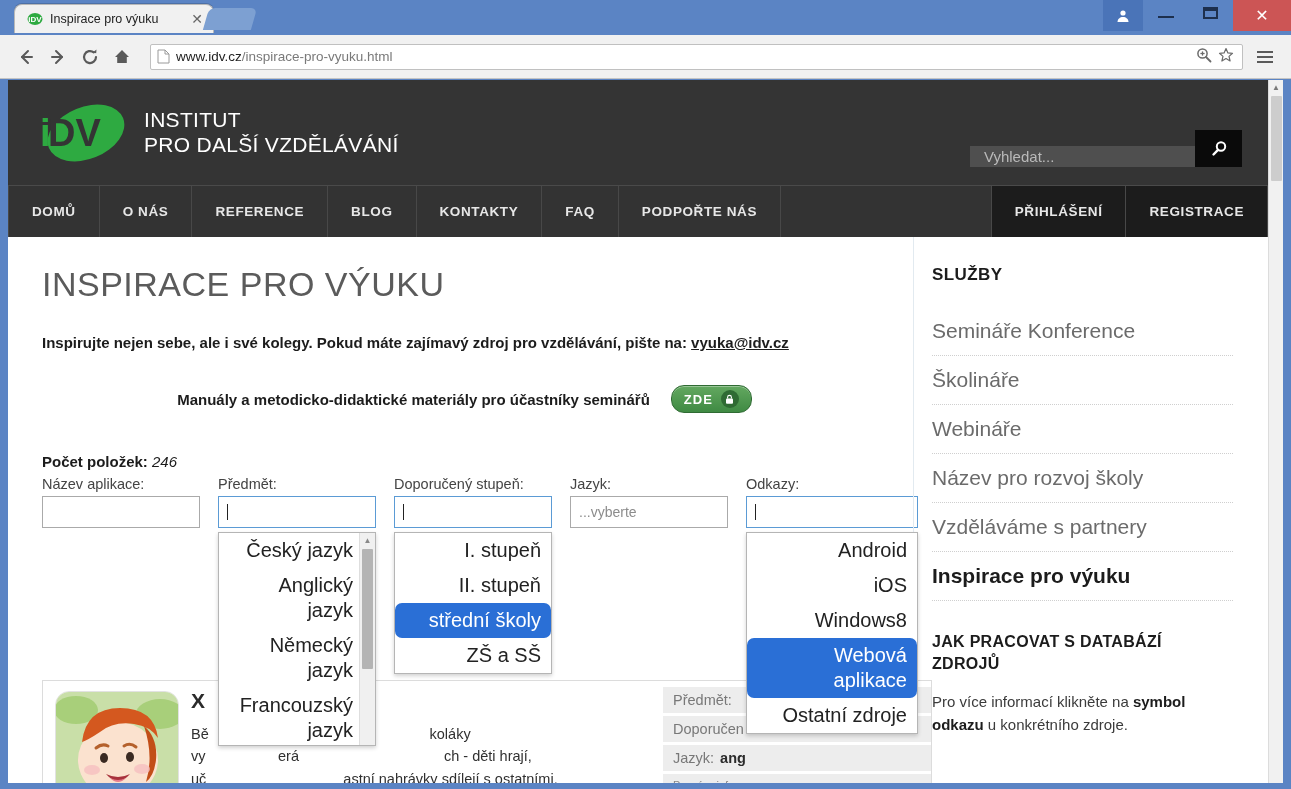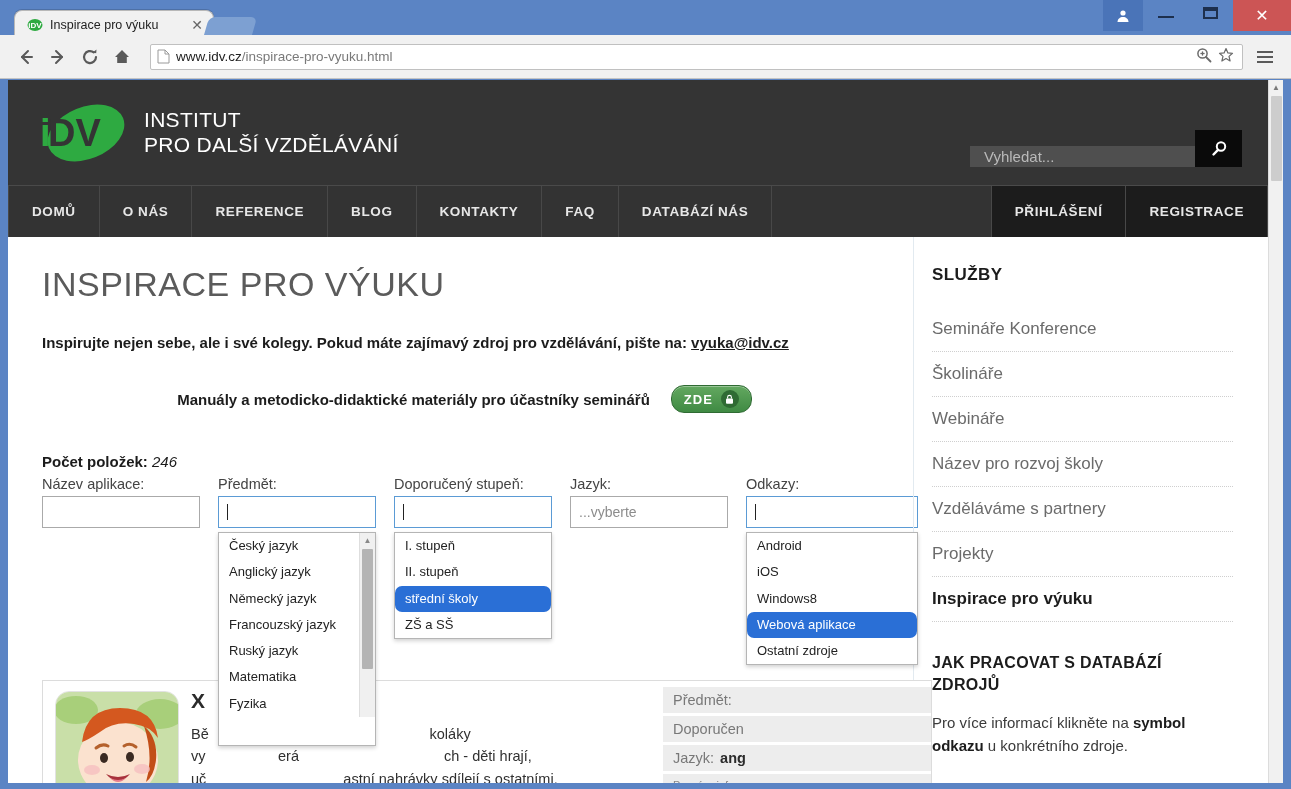--- a/index.html
+++ b/index.html
@@ -15,22 +15,22 @@
     position: absolute; inset: 0;
     background: #5b84c4;
   }
 
   .titlebar {
     position: absolute; top: 0; left: 0; right: 0; height: 35px;
     background: #5b84c4;
   }
 
   .tabstrip {
-    position: absolute; top: 10px; left: 14px; height: 29px;
-    display: flex; align-items: flex-end;
+    position: absolute; top: 4px; left: 14px; height: 29px;
+    display: flex; align-items: center;
   }
   .tab {
     position: relative;
     height: 29px;
     background: #f1f1f1;
     border-radius: 8px 8px 0 0;
     display: flex; align-items: center;
     padding: 0 10px 0 12px;
     box-shadow: 0 -1px 0 rgba(0,0,0,0.15);
     border: 1px solid #b8b8b8;
@@ -251,22 +251,23 @@
   .dropdown {
     position: absolute; top: 56px; left: 0;
     background: #fff; border: 1px solid #b5b5b5;
     z-index: 40;
     box-shadow: 0 2px 4px rgba(0,0,0,0.18);
   }
   .dd-subject { width: 158px; height: 214px; overflow: hidden; }
   .dd-level { width: 158px; }
   .dd-links { width: 172px; }
   .dd-item {
-    padding: 5px 10px; font-size: 13px; color: #222;
+    padding: 5px 10px; font-size: 20px; color: #222;
     line-height: 1.25;
+    text-align: right;
   }
   .dd-item.sel { background: #2a6fd6; color: #fff; border-radius: 7px; }
   .dd-list { position: relative; }
   .dd-scroll {
     position: absolute; top: 0; right: 0; width: 16px; bottom: 0;
     background: #f0f0f0; border-left: 1px solid #dedede;
   }
   .dd-scroll-arrow {
     height: 14px; display: flex; align-items: center; justify-content: center;
     color: #888; font-size: 8px;
@@ -309,21 +310,21 @@
     font-size: 14.5px; color: #787878;
     border-bottom: 3px solid #fff;
     display: flex; align-items: center; gap: 6px;
   }
   .meta-row b { color: #2b2b2b; font-weight: bold; }
   .meta-note { font-size: 11px; color: #888; }
 
   
   .side-h { font-size: 17px; font-weight: bold; color: #1c1c1c; letter-spacing: 0.4px; margin-bottom: 22px; }
   .side-link {
-    font-size: 17px; color: #6b6b6b;
+    font-size: 21px; color: #6b6b6b;
     padding: 12px 0;
     border-bottom: 1px dotted #cfcfcf;
   }
   .side-link.active { color: #1c1c1c; font-weight: bold; }
   .side-h2 { font-size: 16px; font-weight: bold; color: #1c1c1c; letter-spacing: 0.3px; margin: 30px 0 16px; line-height: 1.35; }
   .side-p { font-size: 15px; color: #3b3b3b; line-height: 1.55; }
   .side-p b { font-weight: bold; color: #1c1c1c; }
 </style>
 </head>
 <body>
@@ -450,21 +451,21 @@
         </div>
       </div>
 
       <div class="site-nav">
         <div class="nav-item">DOMŮ</div>
         <div class="nav-item">O NÁS</div>
         <div class="nav-item">REFERENCE</div>
         <div class="nav-item">BLOG</div>
         <div class="nav-item">KONTAKTY</div>
         <div class="nav-item">FAQ</div>
-        <div class="nav-item">DATABÁZÍ NÁS</div>
+        <div class="nav-item">PODPOŘTE NÁS</div>
         <div class="nav-spacer"></div>
         <div class="nav-item dark">PŘIHLÁŠENÍ</div>
         <div class="nav-item dark">REGISTRACE</div>
       </div>
 
       <div class="content">
 
         <div class="main-col">
           <h1 class="page-title">INSPIRACE PRO VÝUKU</h1>
 
@@ -558,21 +559,20 @@
           </div>
         </div>
 
         <div class="side-col">
           <div class="side-h">SLUŽBY</div>
           <div class="side-link">Semináře Konference</div>
           <div class="side-link">Školináře</div>
           <div class="side-link">Webináře</div>
           <div class="side-link">Název pro rozvoj školy</div>
           <div class="side-link">Vzděláváme s partnery</div>
-          <div class="side-link">Projekty</div>
           <div class="side-link active">Inspirace pro výuku</div>
 
           <div class="side-h2">JAK PRACOVAT S DATABÁZÍ ZDROJŮ</div>
           <div class="side-p"><span>Pro více informací klikněte na </span><b>symbol odkazu</b><span> u konkrétního zdroje.</span></div>
         </div>
 
       </div>
 
       <div class="result-card">
         <div class="card-thumb">

